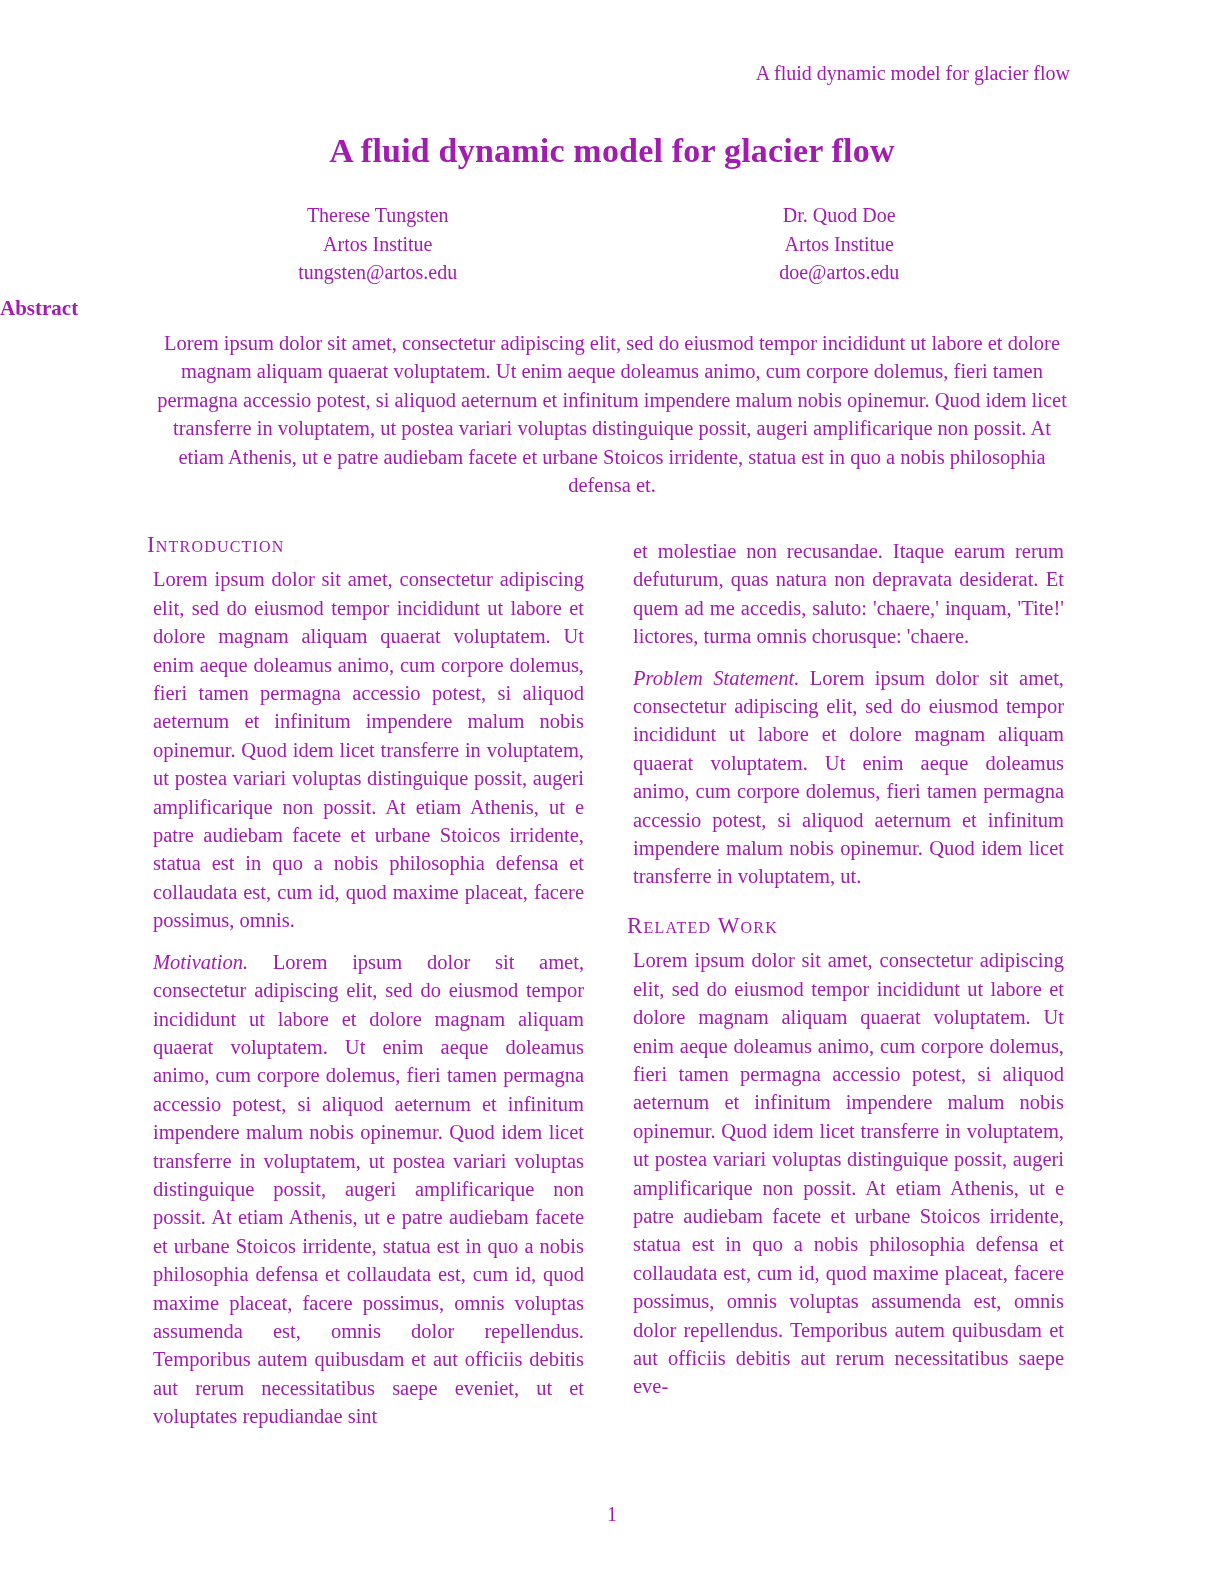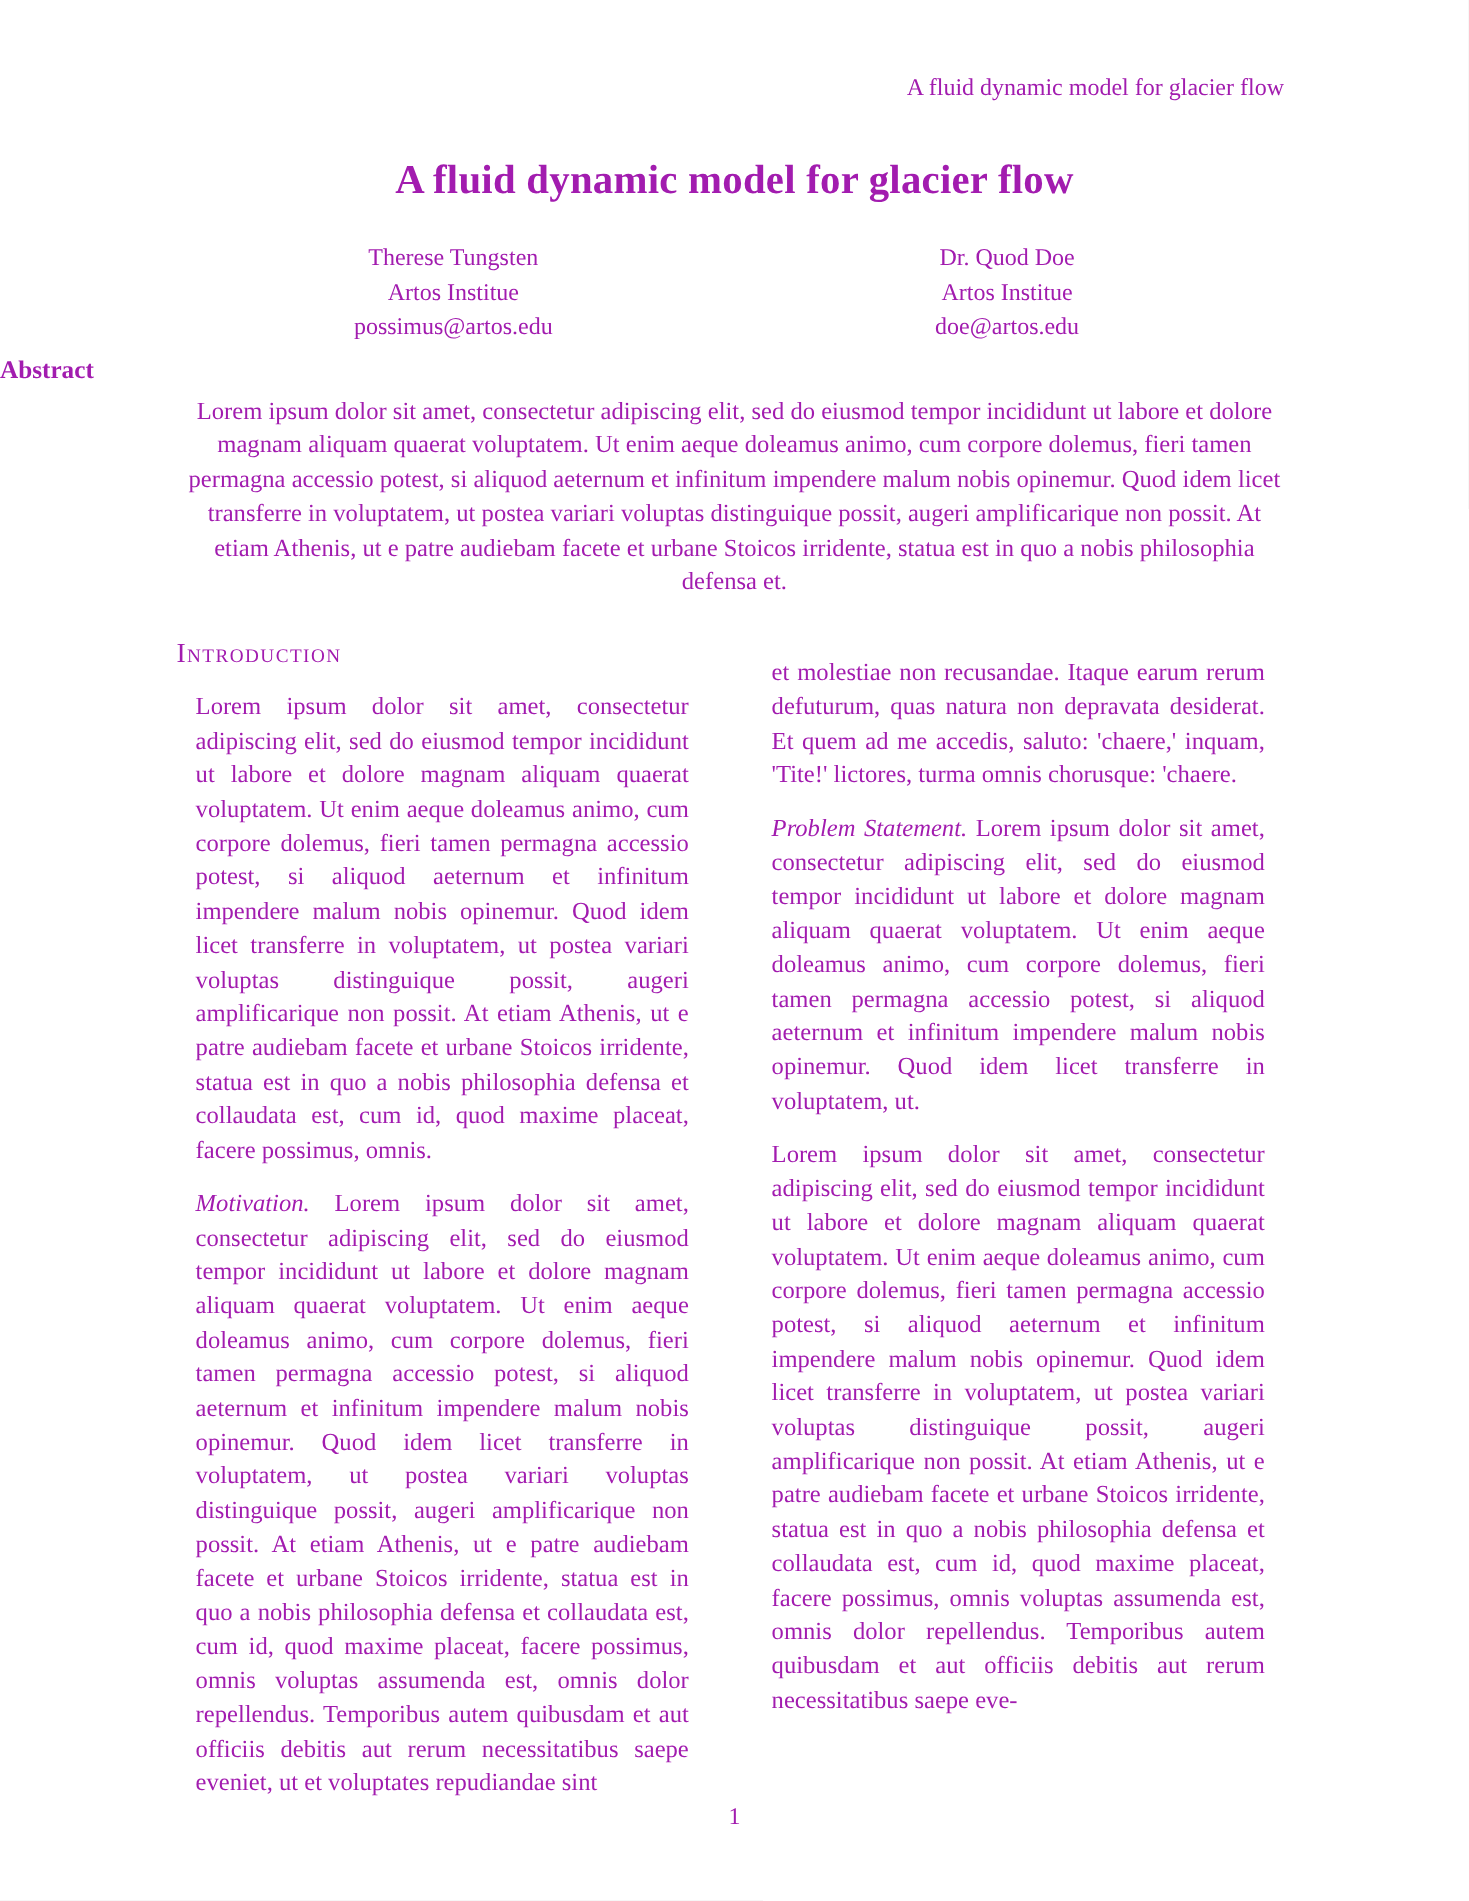--- a/index.html
+++ b/index.html
@@ -88,21 +88,21 @@
     text-align: left;
     font-size: 23px;
     font-weight: normal;
     font-variant: small-caps;
     letter-spacing: 1.2px;
   }
   .section-heading.spaced {
     margin-top: 21px;
   }
   .col p {
-    margin: 16px;
+    margin: 6px;
   }
   .col p + p {
     margin-top: 13px;
   }
   .runin-label {
     font-style: italic;
   }
   .page-number {
     position: absolute;
     top: 1503px;
@@ -118,21 +118,21 @@
 <div class="page">
 
   <div class="running-header">A fluid dynamic model for glacier flow</div>
 
   <h1 class="paper-title">A fluid dynamic model for glacier flow</h1>
 
   <div class="authors">
     <div class="author">
       <div>Therese Tungsten</div>
       <div>Artos Institue</div>
-      <div>possimus@artos.edu</div>
+      <div>tungsten@artos.edu</div>
     </div>
     <div class="author">
       <div>Dr. Quod Doe</div>
       <div>Artos Institue</div>
       <div>doe@artos.edu</div>
     </div>
   </div>
 
   <div class="abstract-heading">Abstract</div>
 
@@ -142,20 +142,21 @@
 
     <div class="col">
       <h2 class="section-heading">Introduction</h2>
       <p>Lorem ipsum dolor sit amet, consectetur adipiscing elit, sed do eiusmod tempor incididunt ut labore et dolore magnam aliquam quaerat voluptatem. Ut enim aeque doleamus animo, cum corpore dolemus, fieri tamen permagna accessio potest, si aliquod aeternum et infinitum impendere malum nobis opinemur. Quod idem licet transferre in voluptatem, ut postea variari voluptas distinguique possit, augeri amplificarique non possit. At etiam Athenis, ut e patre audiebam facete et urbane Stoicos irridente, statua est in quo a nobis philosophia defensa et collaudata est, cum id, quod maxime placeat, facere possimus, omnis.</p>
       <p><span class="runin-label">Motivation.</span> <span>Lorem ipsum dolor sit amet, consectetur adipiscing elit, sed do eiusmod tempor incididunt ut labore et dolore magnam aliquam quaerat voluptatem. Ut enim aeque doleamus animo, cum corpore dolemus, fieri tamen permagna accessio potest, si aliquod aeternum et infinitum impendere malum nobis opinemur. Quod idem licet transferre in voluptatem, ut postea variari voluptas distinguique possit, augeri amplificarique non possit. At etiam Athenis, ut e patre audiebam facete et urbane Stoicos irridente, statua est in quo a nobis philosophia defensa et collaudata est, cum id, quod maxime placeat, facere possimus, omnis voluptas assumenda est, omnis dolor repellendus. Temporibus autem quibusdam et aut officiis debitis aut rerum necessitatibus saepe eveniet, ut et voluptates repudiandae sint</span></p>
     </div>
 
     <div class="col">
       <p>et molestiae non recusandae. Itaque earum rerum defuturum, quas natura non depravata desiderat. Et quem ad me accedis, saluto: 'chaere,' inquam, 'Tite!' lictores, turma omnis chorusque: 'chaere.</p>
       <p><span class="runin-label">Problem Statement.</span> <span>Lorem ipsum dolor sit amet, consectetur adipiscing elit, sed do eiusmod tempor incididunt ut labore et dolore magnam aliquam quaerat voluptatem. Ut enim aeque doleamus animo, cum corpore dolemus, fieri tamen permagna accessio potest, si aliquod aeternum et infinitum impendere malum nobis opinemur. Quod idem licet transferre in voluptatem, ut.</span></p>
+      <h2 class="section-heading spaced">Related Work</h2>
       <p>Lorem ipsum dolor sit amet, consectetur adipiscing elit, sed do eiusmod tempor incididunt ut labore et dolore magnam aliquam quaerat voluptatem. Ut enim aeque doleamus animo, cum corpore dolemus, fieri tamen permagna accessio potest, si aliquod aeternum et infinitum impendere malum nobis opinemur. Quod idem licet transferre in voluptatem, ut postea variari voluptas distinguique possit, augeri amplificarique non possit. At etiam Athenis, ut e patre audiebam facete et urbane Stoicos irridente, statua est in quo a nobis philosophia defensa et collaudata est, cum id, quod maxime placeat, facere possimus, omnis voluptas assumenda est, omnis dolor repellendus. Temporibus autem quibusdam et aut officiis debitis aut rerum necessitatibus saepe eve-</p>
     </div>
 
   </div>
 
   <div class="page-number">1</div>
 
 </div>
 
 </body></html>

